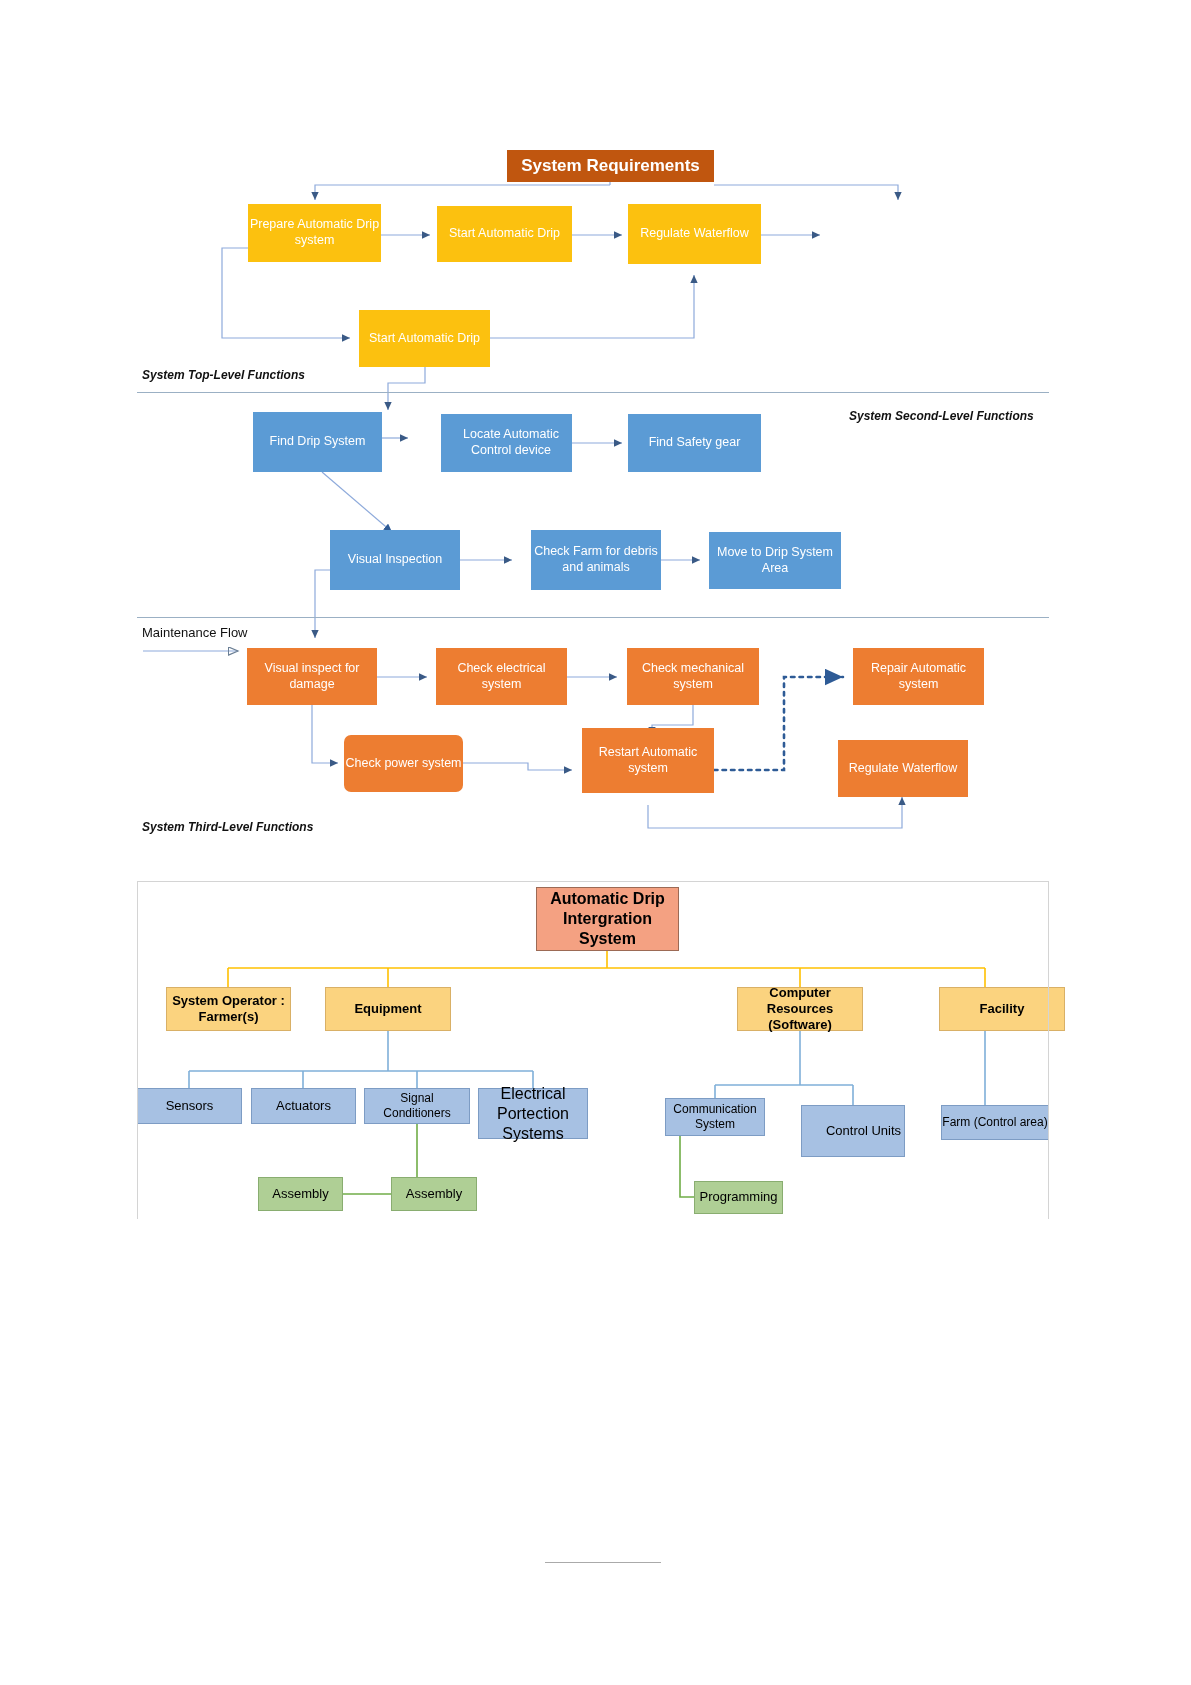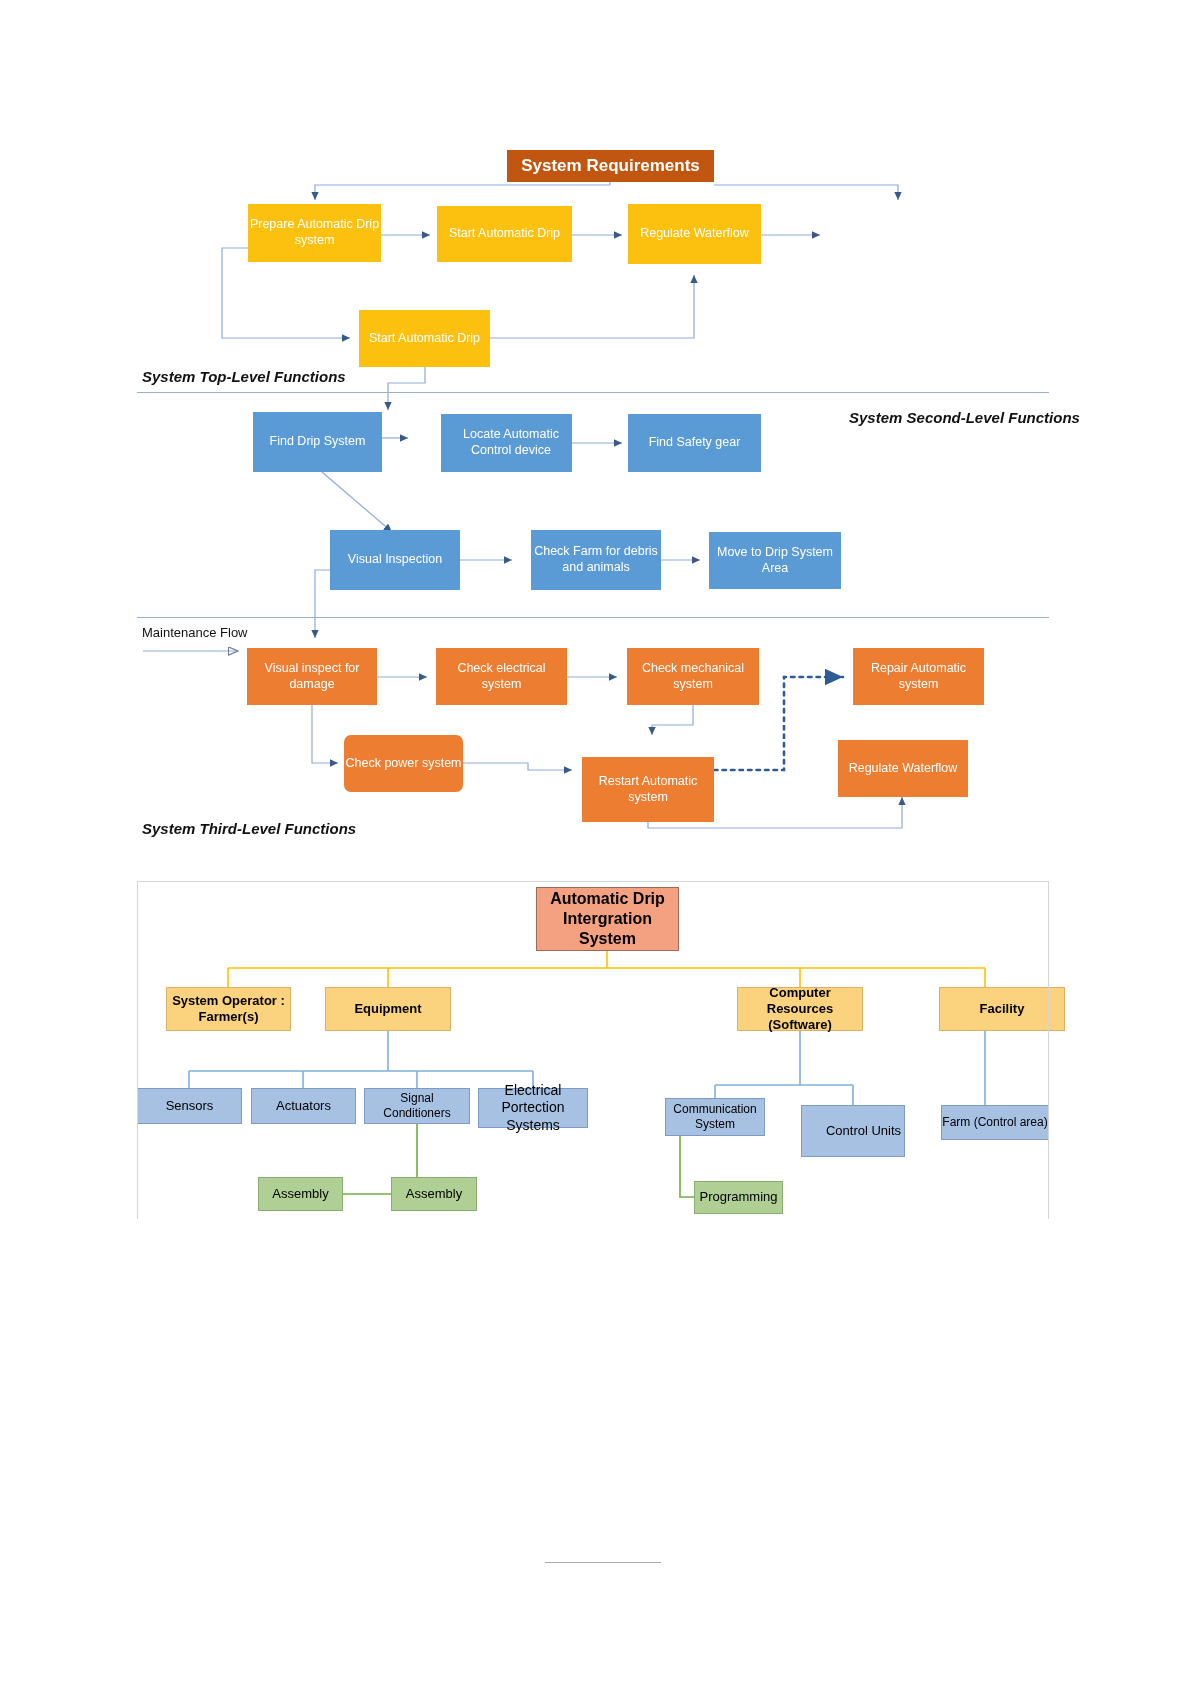--- a/index.html
+++ b/index.html
@@ -8,21 +8,21 @@
   svg#wires{position:absolute;left:0;top:0;width:1191px;height:1685px;pointer-events:none;}
   .node{position:absolute;display:flex;align-items:center;justify-content:center;text-align:center;box-sizing:border-box;line-height:1.25;}
   .yellow{background:#FCC10F;color:#ffffff;font-size:12.5px;}
   .brown{background:#C0560F;color:#ffffff;font-weight:bold;font-size:17px;}
   .blue{background:#5B9BD5;color:#ffffff;font-size:12.5px;}
   .orange{background:#ED7D31;color:#ffffff;font-size:12.5px;}
   .salmon{background:#F4A182;border:1px solid #9c6a55;color:#000000;font-weight:bold;font-size:16px;}
   .gold{background:#FBD37F;border:1px solid #d9b066;color:#000000;font-weight:bold;font-size:13px;}
   .steel{background:#A7C1E3;border:1px solid #7d9cc4;color:#000000;font-size:13px;}
   .green{background:#AFCF95;border:1px solid #89ad70;color:#000000;font-size:13px;}
-  .caption{position:absolute;font-style:italic;font-weight:bold;font-size:15px;color:#111;white-space:nowrap;}
+  .caption{position:absolute;font-style:italic;font-weight:bold;font-size:12px;color:#111;white-space:nowrap;}
   .caption.plain{font-style:normal;font-weight:normal;font-size:13px;}
   .divider{position:absolute;height:1px;background:#9bb0c4;}
   .footrule{position:absolute;height:1px;background:#aaaaaa;}
 </style>
 </head>
 <body>
 
 <div id="stage">
 
   <svg id="wires" viewBox="0 0 1191 1685">
@@ -185,21 +185,21 @@
   </div>
 
   <div class="node orange" style="left:853px;top:648px;width:131px;height:57px;">
     <span>Repair Automatic system</span>
   </div>
 
   <div class="node orange" style="left:344px;top:735px;width:119px;height:57px;border-radius:7px;">
     <span>Check power system</span>
   </div>
 
-  <div class="node orange" style="left:582px;top:757px;width:132px;height:65px;">
+  <div class="node orange" style="left:582px;top:728px;width:132px;height:65px;">
     <span>Restart Automatic system</span>
   </div>
 
   <div class="node orange" style="left:838px;top:740px;width:130px;height:57px;">
     <span>Regulate Waterflow</span>
   </div>
 
   <div class="caption" style="left:142px;top:820px;">System Third-Level Functions</div>
 
   <div class="divider" style="left:137px;top:881px;width:912px;background:#d4d4d4;"></div>
@@ -229,21 +229,21 @@
   </div>
 
   <div class="node steel" style="left:251px;top:1088px;width:105px;height:36px;">
     <span>Actuators</span>
   </div>
 
   <div class="node steel" style="left:364px;top:1088px;width:106px;height:36px;font-size:12px;">
     <span>Signal Conditioners</span>
   </div>
 
-  <div class="node steel" style="left:478px;top:1088px;width:110px;height:40px;font-size:14px;">
+  <div class="node steel" style="left:478px;top:1088px;width:110px;height:51px;font-size:16px;">
     <span>Electrical Portection Systems</span>
   </div>
 
   <div class="node steel" style="left:665px;top:1098px;width:100px;height:38px;font-size:12px;">
     <span>Communication System</span>
   </div>
 
   <div class="node steel" style="left:801px;top:1105px;width:104px;height:52px;padding-left:21px;">
     <span>Control Units</span>
   </div>

